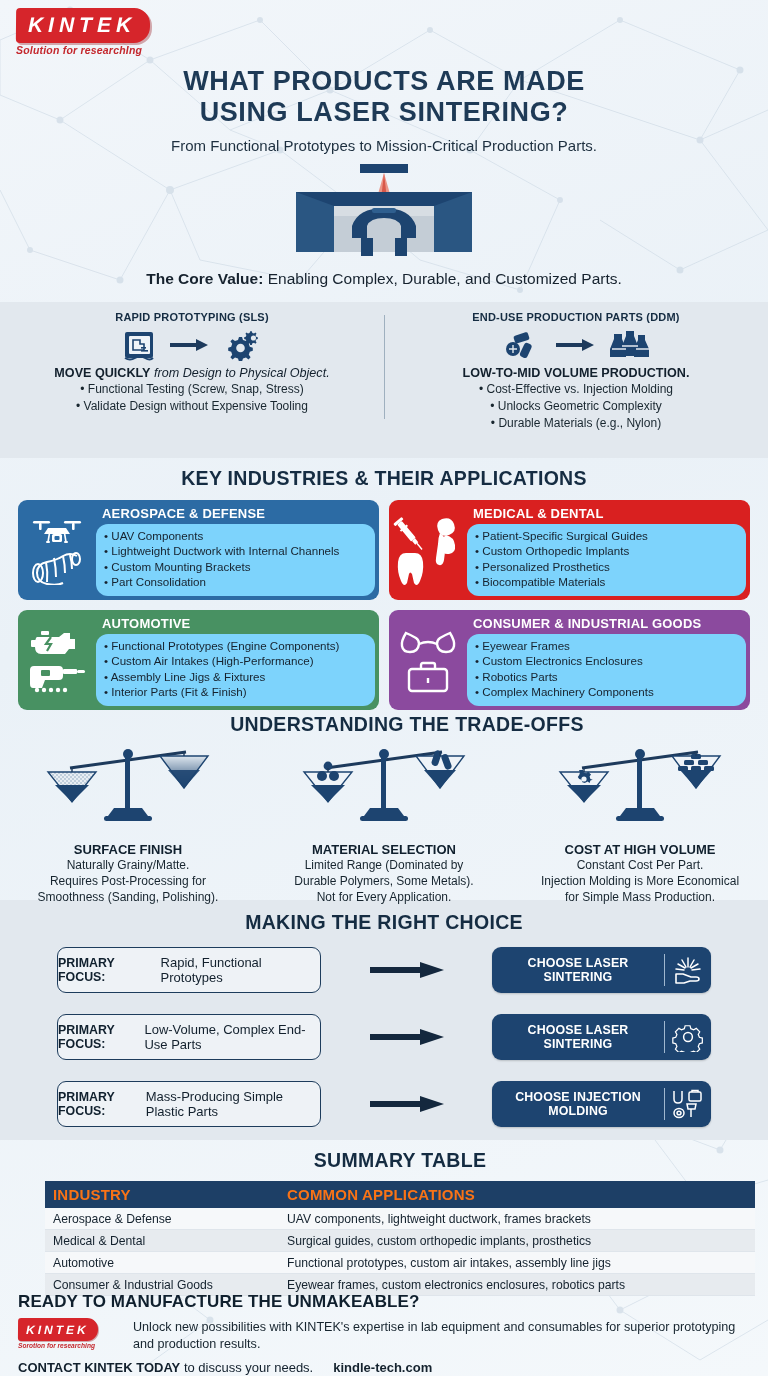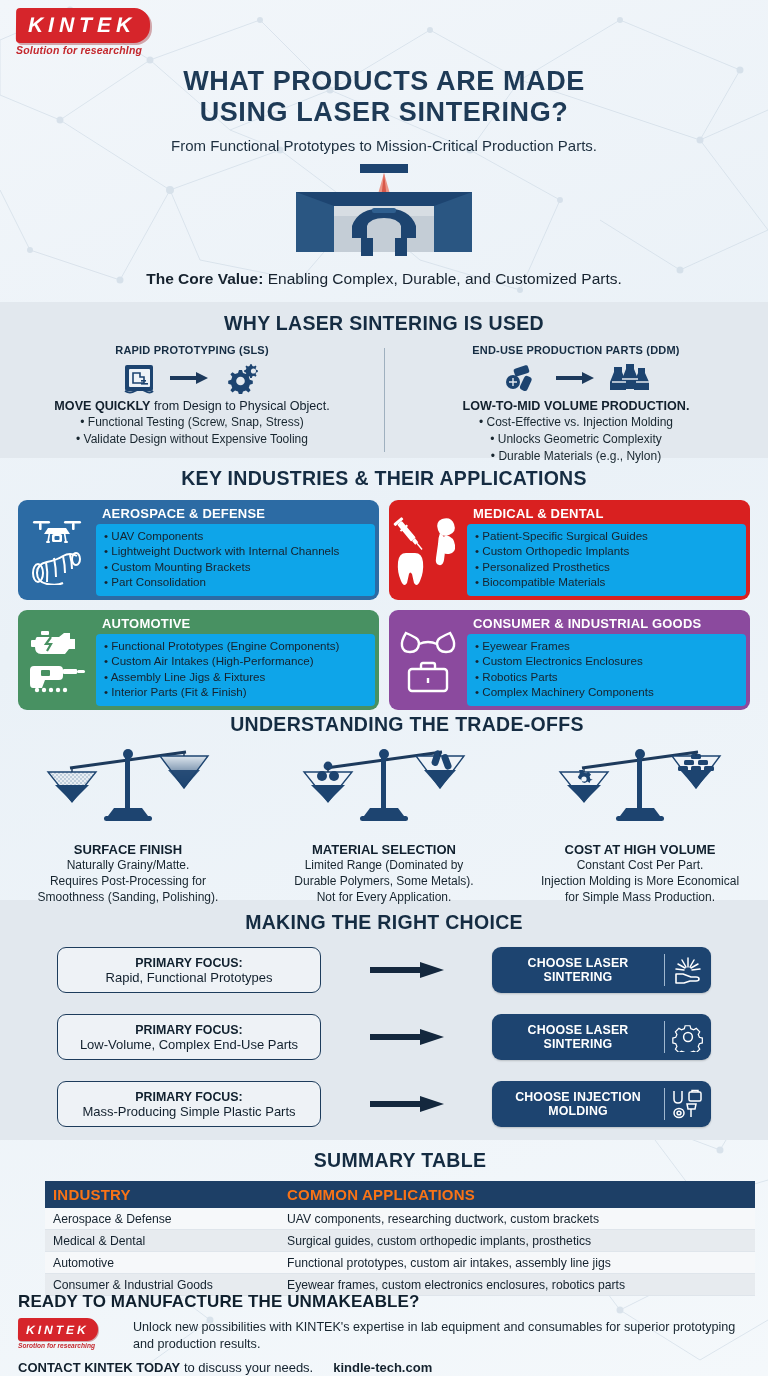--- a/index.html
+++ b/index.html
@@ -70,33 +70,33 @@
   #why .sec-head{ padding-top:10px; }
   .why-cols{ display:flex; margin-top:9px; position:relative; }
   .why-col{ flex:1; text-align:center; padding:0 10px; }
   .why-divider{
     position:absolute; left:384px; top:4px; width:1px; height:104px;
     background:#9fb0bf;
   }
   .why-title{ font-weight:bold; font-size:11px; color:#152c42; letter-spacing:.2px;}
   .why-icons{ display:flex; justify-content:center; align-items:center; gap:14px; height:38px; margin-top:3px;}
   .why-lead{ font-weight:bold; font-size:12.6px; color:#12202d; margin-top:2px;}
-  .why-lead .norm{ font-weight:normal; }
+  .why-lead .norm{ font-weight:normal;font-style:italic; }
   .why-list{ list-style:none; font-size:12px; color:#18262f; line-height:1.42; margin-top:1px;}
 
   
   #industries{ position:absolute; top:458px; left:0; width:768px; height:247px;}
   #industries .sec-head{ padding-top:9px; }
   .cards{ display:grid; grid-template-columns:1fr 1fr; gap:10px 10px; padding:10px 18px 0 18px;}
   .card{ border-radius:9px; display:flex; overflow:hidden; height:100px; position:relative;}
   .card-icons{ width:78px; display:flex; flex-direction:column; align-items:center; justify-content:center; gap:2px; flex:0 0 78px;}
   .card-body{ flex:1; display:flex; flex-direction:column; padding:4px 4px 4px 0;}
   .card-title{ color:#fff; font-weight:bold; font-size:13px; letter-spacing:.2px; padding:2px 0 3px 6px;}
   .card-list{
-    background:#0ea5e9; border-radius:4px; flex:1;
+    background:#7dd3fc; border-radius:12px; flex:1;
     list-style:none; padding:4px 6px 3px 8px;
     font-size:11.6px; color:#16222e; line-height:1.33;
   }
   .card-list li{ white-space:nowrap; }
 
   
   #tradeoffs{ position:absolute; top:705px; left:0; width:768px; height:195px;}
   #tradeoffs .sec-head{ padding-top:8px;margin-left:46px; }
   .scales{ display:flex; margin-top:6px; }
   .scale-col{ flex:1; text-align:center; padding:0 8px;}
@@ -104,21 +104,21 @@
   .scale-desc{ font-size:12px; color:#17252f; line-height:1.32; margin-top:1px;}
 
   
   #choice{ position:absolute; top:900px; left:0; width:768px; height:240px;}
   #choice .sec-head{ padding-top:11px; }
   .choice-rows{ margin-top:8px; }
   .choice-row{ display:flex; align-items:center; height:56px; margin-bottom:11px; padding:0 57px;}
   .focus-box{
     width:264px; height:46px; background:#eef2f6;
     border:1.6px solid #1d3c5c; border-radius:9px;
-    display:flex; flex-direction:column; align-items:center; justify-content:center;
+    display:flex; align-items:center; justify-content:center;
   }
   .focus-top{ font-weight:bold; font-size:12.4px; color:#10202e;}
   .focus-sub{ font-size:13px; color:#12202d;}
   .arrow-cell{ flex:1; display:flex; align-items:center; justify-content:center;}
   .result-box{
     width:219px; height:46px; background:#1d4470; border-radius:9px;
     display:flex; align-items:center; box-shadow:0 1px 2px rgba(0,0,0,.18);
   }
   .result-label{ flex:1; text-align:center; color:#fff; font-weight:bold; font-size:12.4px; letter-spacing:.15px;}
   .result-sep{ width:1px; height:32px; background:#9fb7cf;}
@@ -241,21 +241,20 @@
         <rect x="86" y="44" width="24" height="5" rx="2" fill="#2f5f8f"></rect>
       </svg>
     </div>
 
     <div class="corevalue">
       <b>The Core Value:</b><span> Enabling Complex, Durable, and Customized Parts.</span>
     </div>
   </div>
 
   <div id="why" class="layer">
-    <div class="sec-head">WHY LASER SINTERING IS USED</div>
     <div class="why-cols">
       <div class="why-divider"></div>
 
       <div class="why-col">
         <div class="why-title">RAPID PROTOTYPING (SLS)</div>
         <div class="why-icons">
           <svg width="34" height="32" viewBox="0 0 34 32">
             <rect x="3" y="3" width="28" height="26" rx="2" fill="#1d4470"></rect>
             <rect x="7" y="7" width="21" height="18" rx="1" fill="#eef3f8"></rect>
             <path d="M11 11 h7 v4 h4 v6 h-11 z" fill="none" stroke="#1d4470" stroke-width="1.6"></path>
@@ -653,21 +652,21 @@
         </colgroup>
       <thead>
         <tr>
           <th>INDUSTRY</th>
           <th>COMMON APPLICATIONS</th>
         </tr>
       </thead>
       <tbody>
         <tr>
           <td>Aerospace &amp; Defense</td>
-          <td>UAV components, researching ductwork, custom brackets</td>
+          <td>UAV components, lightweight ductwork, frames brackets</td>
         </tr>
         <tr>
           <td>Medical &amp; Dental</td>
           <td>Surgical guides, custom orthopedic implants, prosthetics</td>
         </tr>
         <tr>
           <td>Automotive</td>
           <td>Functional prototypes, custom air intakes, assembly line jigs</td>
         </tr>
         <tr>

